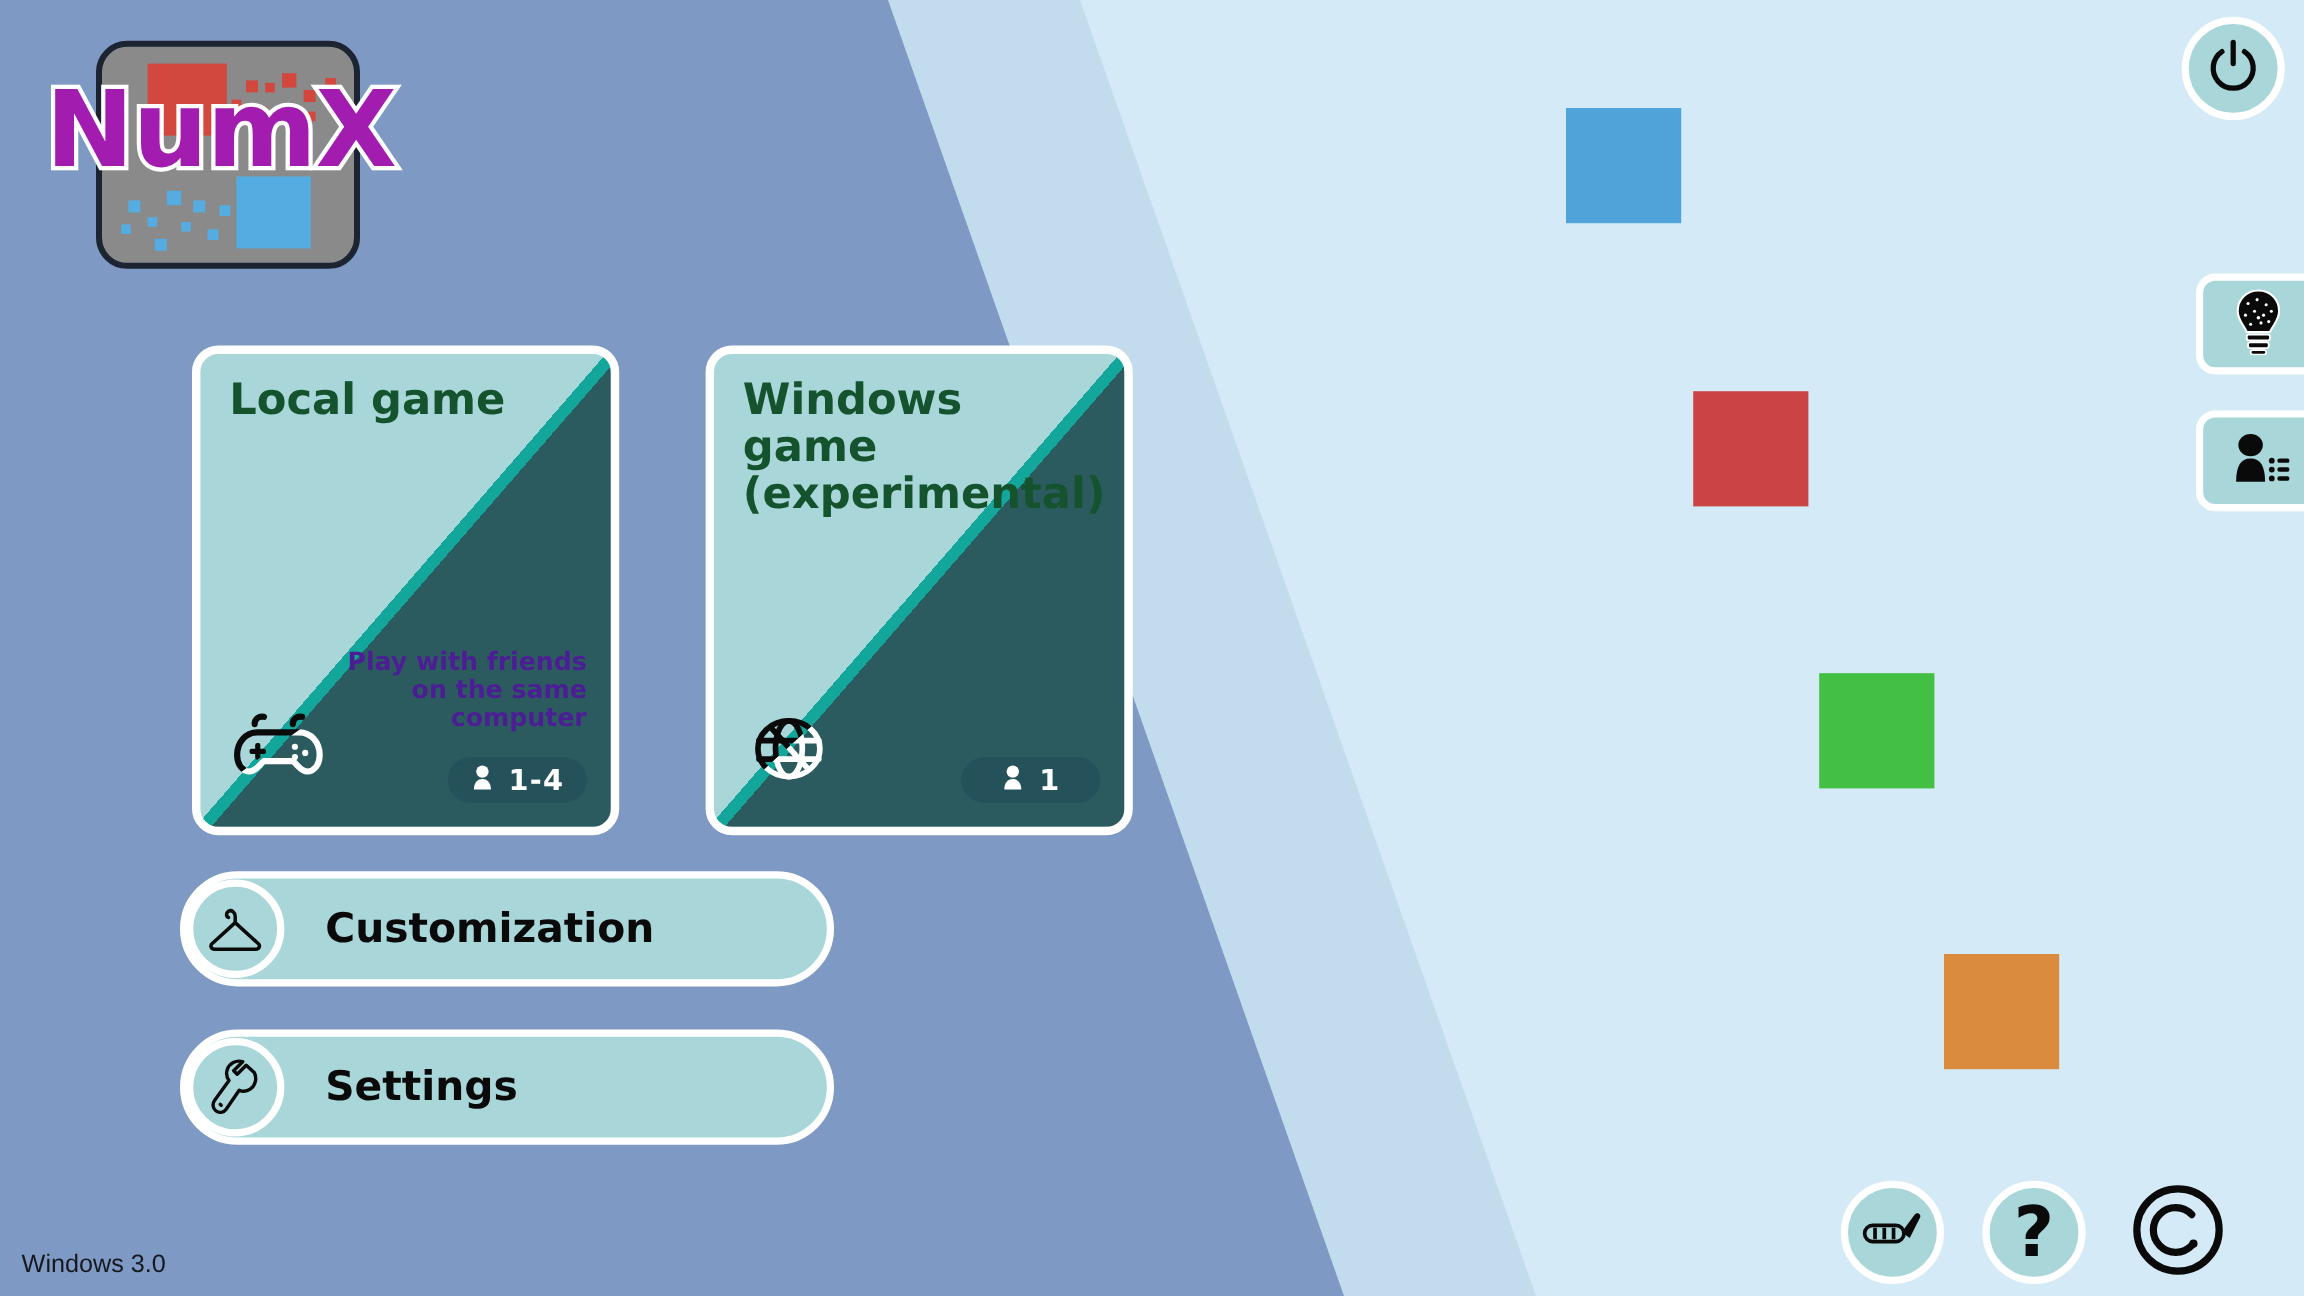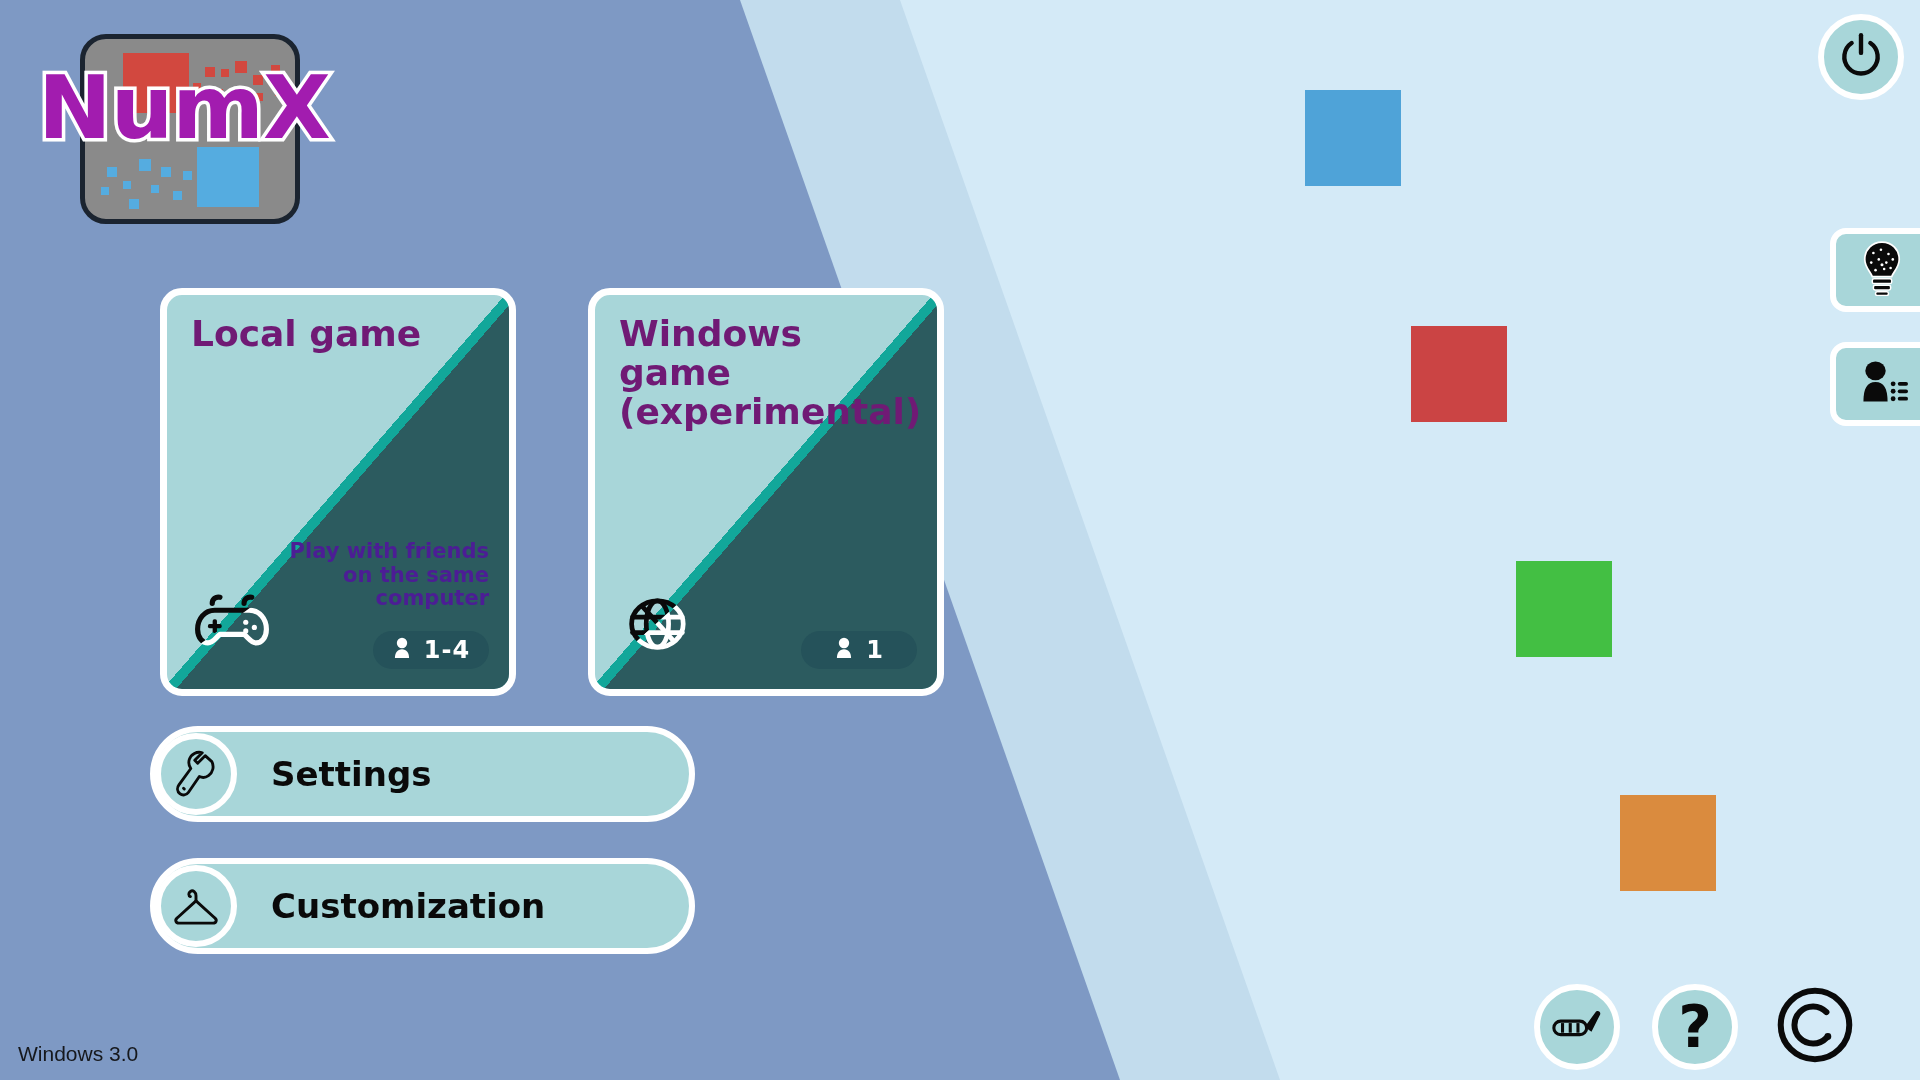--- a/index.html
+++ b/index.html
@@ -57,21 +57,21 @@
   .card-diag {
     position:absolute; inset:0;
     background:linear-gradient(to bottom right,
       rgba(0,0,0,0) 0%, rgba(0,0,0,0) 49.4%,
       #12a79a 49.4%, #12a79a 51.3%,
       #2c5b5f 51.3%, #2c5b5f 100%);
   }
   .card-title {
     position:absolute; left:24px; top:20px; right:18px;
     font-family:"DejaVu Sans", sans-serif;
-    font-weight:bold; font-size:36px; line-height:1.08; color:#701a75;
+    font-weight:bold; font-size:36px; line-height:1.08; color:#14532d;
     letter-spacing:0px;
   }
   .card-desc {
     position:absolute; right:20px; bottom:78px; width:210px;
     text-align:right; color:#4c1d95;
     font-family:"DejaVu Sans", sans-serif;
     font-weight:bold; font-size:21px; line-height:1.12;
   }
   .card-badge {
     position:absolute; right:20px; bottom:20px;
@@ -279,38 +279,38 @@
       </span>
       <span class="num">1</span>
     </div>
   </div>
 </div>
 
 <div class="menu">
 
   <div class="pill">
     <div class="pill-icon">
+      <svg viewBox="0 0 60 56" width="52" height="48" fill="none" stroke="#0a0a0a" stroke-width="3.4" stroke-linecap="round" stroke-linejoin="round">
+        <path d="M30 22 L30 16 C30 12 26.5 9 23.5 11 C21 12.6 21 16 23.5 17"></path>
+        <path d="M30 22 L8 42 C5 44.4 6.6 48 10.2 48 L49.8 48 C53.4 48 55 44.4 52 42 L30 22 Z"></path>
+      </svg>
+    </div>
+    <div class="pill-label">Customization</div>
+  </div>
+
+  <div class="pill">
+    <div class="pill-icon">
       <svg viewBox="0 0 60 60" width="50" height="50" fill="none" stroke="#0a0a0a" stroke-width="3.4" stroke-linecap="round" stroke-linejoin="round">
         <path d="M41 8 L32 17 L28.5 13.5 L37.5 4.5 C31 2.5 24 6 22 12.5 C20.8 16.4 21.6 20.4 23.8 23.4
                  L9.5 43 C7 46.4 7.4 51 10.6 53.6 C13.8 56.2 18.4 55.6 20.8 52.2 L34 33
                  C37.4 34.6 41.6 34.4 45 32 C50.4 28.2 52 21 49 15.2 Z"></path>
         <line x1="15" y1="47" x2="16" y2="48"></line>
       </svg>
     </div>
     <div class="pill-label">Settings</div>
-  </div>
-
-  <div class="pill">
-    <div class="pill-icon">
-      <svg viewBox="0 0 60 56" width="52" height="48" fill="none" stroke="#0a0a0a" stroke-width="3.4" stroke-linecap="round" stroke-linejoin="round">
-        <path d="M30 22 L30 16 C30 12 26.5 9 23.5 11 C21 12.6 21 16 23.5 17"></path>
-        <path d="M30 22 L8 42 C5 44.4 6.6 48 10.2 48 L49.8 48 C53.4 48 55 44.4 52 42 L30 22 Z"></path>
-      </svg>
-    </div>
-    <div class="pill-label">Customization</div>
   </div>
 </div>
 
 <div class="power-btn">
   <span>
     <svg viewBox="0 0 48 48" width="50" height="50" fill="none" stroke="#0a0a0a" stroke-width="4.2" stroke-linecap="round">
       <path d="M15 12.5 A16 16 0 1 0 33 12.5"></path>
       <line x1="24" y1="5" x2="24" y2="22"></line>
     </svg>
   </span>

